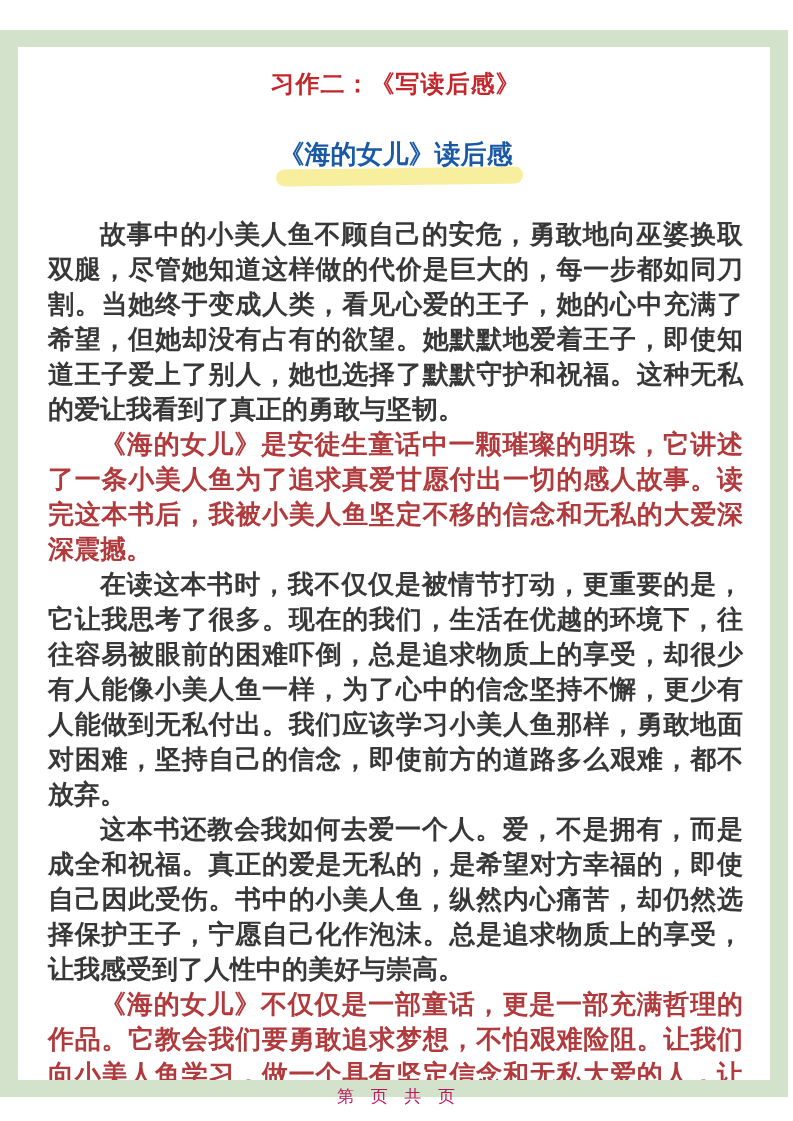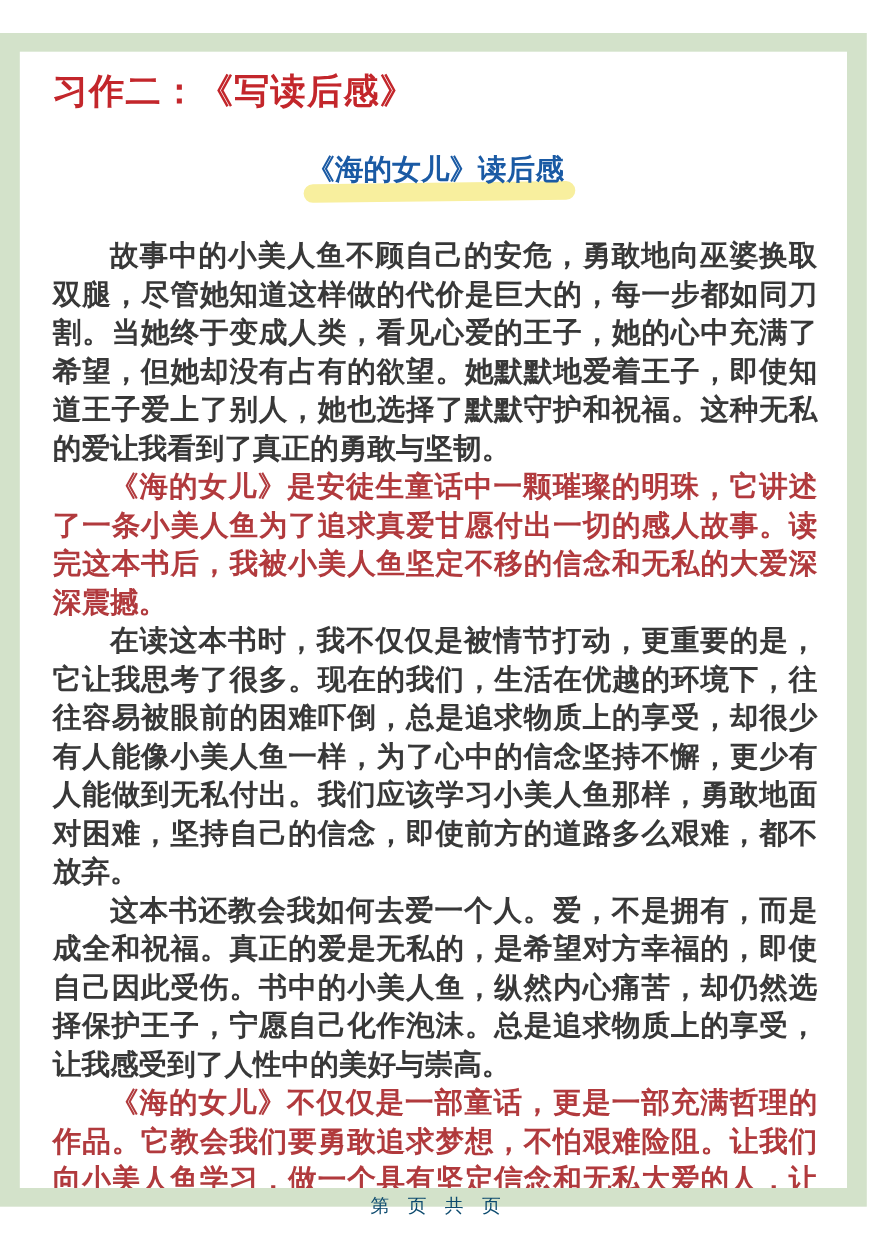--- a/index.html
+++ b/index.html
@@ -23,21 +23,22 @@
   }
   .sheet {
     width: 100%; height: 100%;
     background: #ffffff;
     box-sizing: border-box;
     padding: 14px 27px 0 30px;
     overflow: hidden;
   }
   .title {
     margin: 0;
-    font-size: 32px;
+    text-align: center;
+    font-size: 24px;
     line-height: 45px;
     font-weight: 800;
     letter-spacing: 1px;
     color: var(--title-red, #c3262b);
   }
   .subtitle-row {
     margin-top: 31px;
     text-align: center;
   }
   .subtitle {
@@ -54,20 +55,21 @@
     bottom: -12px;
     height: 17px;
     background: var(--highlight-yellow, #f8ef9e);
     border-radius: 9px;
     transform: rotate(-0.7deg);
     z-index: 0;
   }
   .subtitle .st-text {
     position: relative;
     z-index: 1;
+    font-family: Liberation Mono, monospace;
   }
   .essay {
     margin-top: 44px;
     font-size: 26px;
     line-height: 35px;
     font-weight: 600;
     text-align: justify;
   }
   .para {
     margin: 0;
@@ -75,21 +77,21 @@
   }
   .para.red  { color: var(--body-red, #b13a3d); }
   .para.dark { color: var(--body-dark, #383838); }
   .footer {
     position: absolute;
     left: 0; right: 0; bottom: 0;
     height: 36px;
     line-height: 23px;
     text-align: center;
     font-size: 17px;
-    color: #0c4a6e;
+    color: #be185d;
     letter-spacing: 1px;
     word-spacing: 10px;
   }
 </style>
 </head>
 <body>
 
 <div class="canvas">
 
   <div class="frame">

